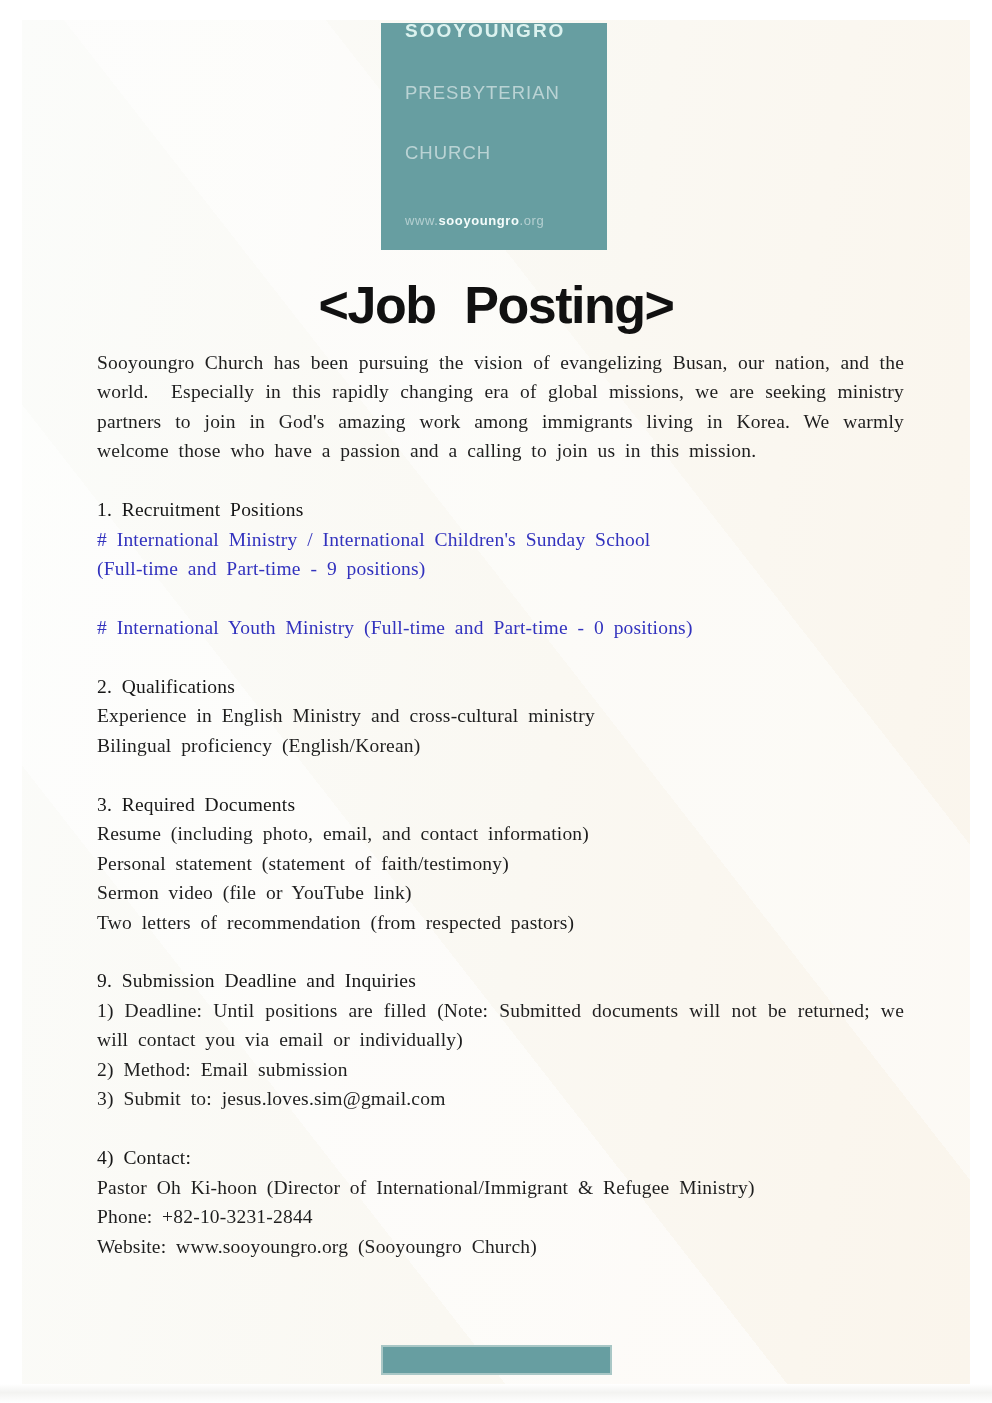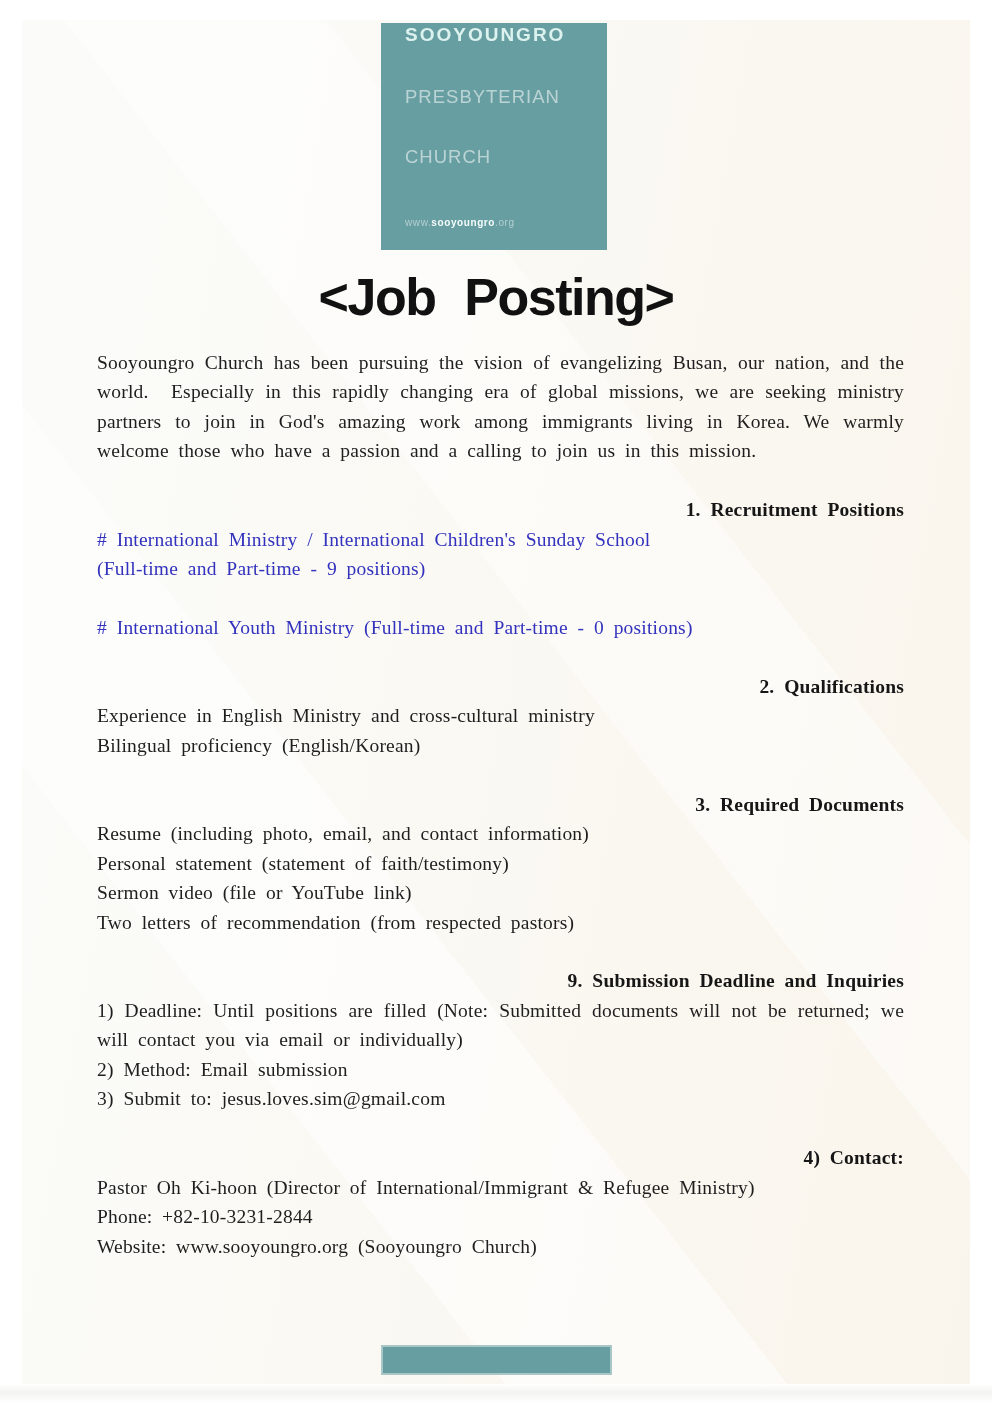--- a/index.html
+++ b/index.html
@@ -47,31 +47,31 @@
   .logo-sub {
     color: rgba(255,255,255,0.55);
     font-size: 18.5px;
     font-weight: 400;
     letter-spacing: 1px;
     line-height: 19.5px;
     white-space: nowrap;
   }
   .logo-url {
     margin-top: 11px;
-    font-size: 10px;
+    font-size: 13px;
     letter-spacing: 0.6px;
     color: rgba(255,255,255,0.5);
     white-space: nowrap;
   }
   .logo-url b { color: #f4fcfb; font-weight: 700; }
 
   
   .doc-title {
     position: absolute;
-    left: 0; top: 248px;
+    left: 0; top: 256px;
     width: 100%;
     text-align: center;
     font-family: "Liberation Sans", sans-serif;
     font-weight: 700;
     font-size: 52px;
     line-height: 1.15;
     letter-spacing: -1.5px;
     word-spacing: 16px;
     color: #111111;
   }
@@ -83,21 +83,21 @@
     width: 807px;
     font-size: 19.5px;
     line-height: 29.45px;
     color: #1e1e1e;
     word-spacing: 0.24em;
     letter-spacing: 0.2px;
   }
   .content p { margin: 0; }
   .justify { text-align: justify; }
   .gap { height: 29.45px; }
-  .heading { font-weight: 700; color: #161616; text-align: right; }
+  .heading { font-weight: 400; color: #161616; }
   .blue { color: #3232be; }
 
   
   .bottom-bar {
     position: absolute;
     left: 359px; top: 1325px;
     width: 231px; height: 30px;
     background: #679ea1;
     border: 2px solid #a9c7c6;
   }

